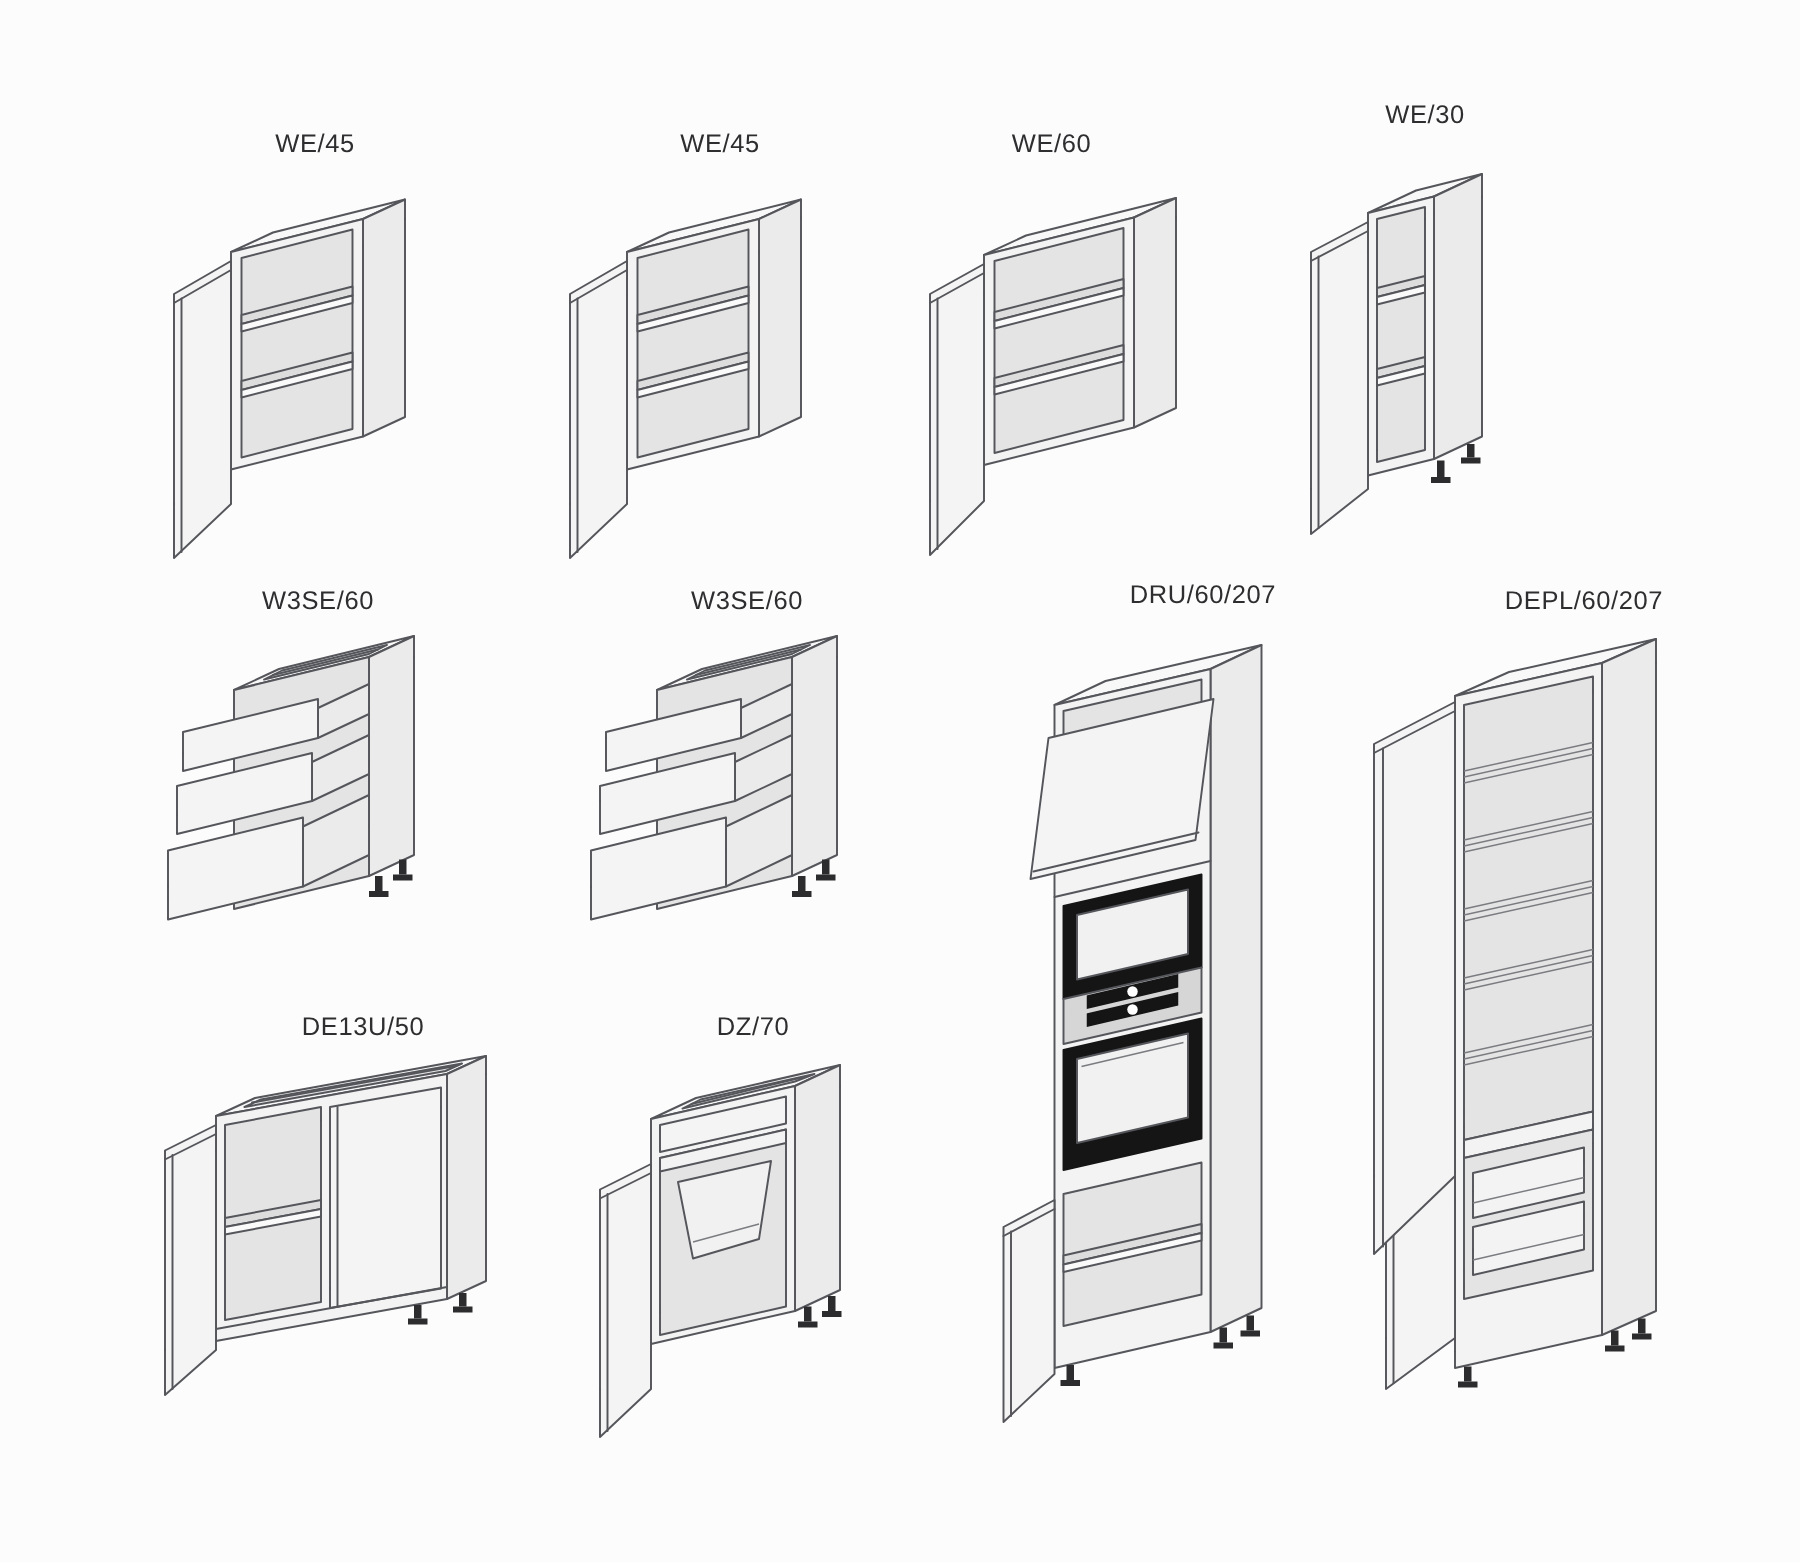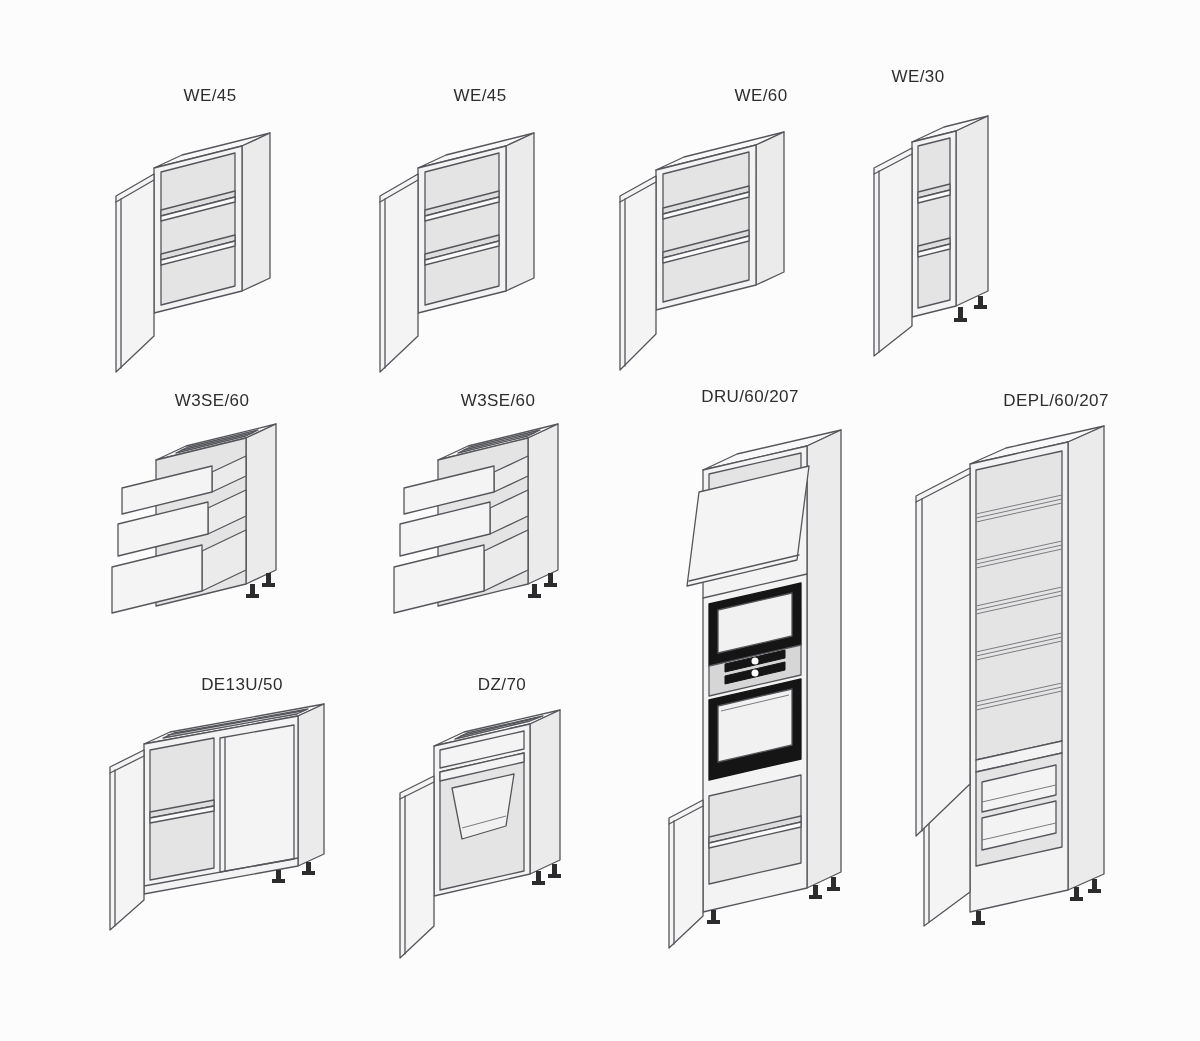--- a/index.html
+++ b/index.html
@@ -78,21 +78,21 @@
       </g>
       <g>
         <path class="o f-door" d="M66,68 L28,90 L28,266 L66,230 Z"></path>
         <path class="o nf" d="M33,93 L33,262"></path>
         <path class="o nf" d="M28,96 L66,74"></path>
       </g>
     </svg>
   </div>
 
   <div class="item">
-    <div class="label" style="left:686px;top:86px;width:150px">WE/60</div>
+    <div class="label" style="left:626px;top:86px;width:150px">WE/60</div>
     <svg class="drawing" style="left:598px;top:104px" width="200" height="275" viewBox="0 0 200 275">
       <g>
         <path class="o f-top" d="M58,66 L86,53 L186,28 L158,41 Z"></path>
         <path class="o f-side" d="M158,41 L186,28 L186,168 L158,181 Z"></path>
         <path class="o f-front" d="M58,66 L158,41 L158,181 L58,206 Z"></path>
         <path class="o f-int" d="M65,70 L151,48 L151,176 L65,198 Z"></path>
       </g>
       <g>
         <path class="o f-shelfTop" d="M65,104 L151,82 L151,88 L65,110 Z"></path>
         <path class="o f-shelf" d="M65,110 L151,88 L151,93 L65,115 Z"></path>
@@ -103,21 +103,21 @@
       </g>
       <g>
         <path class="o f-door" d="M58,72 L22,92 L22,266 L58,230 Z"></path>
         <path class="o nf" d="M27,95 L27,262"></path>
         <path class="o nf" d="M22,98 L58,78"></path>
       </g>
     </svg>
   </div>
 
   <div class="item">
-    <div class="label" style="left:843px;top:67px;width:150px">WE/30</div>
+    <div class="label" style="left:875px;top:67px;width:150px">WE/30</div>
     <svg class="drawing" style="left:852px;top:86px" width="150" height="278" viewBox="0 0 150 278">
       <g>
         <path class="o f-top" d="M60,56 L92,41 L136,30 L104,45 Z"></path>
         <path class="o f-side" d="M104,45 L136,30 L136,205 L104,220 Z"></path>
         <path class="o f-front" d="M60,56 L104,45 L104,220 L60,231 Z"></path>
         <path class="o f-int" d="M66,60 L98,52 L98,214 L66,222 Z"></path>
       </g>
       <g>
         <path class="o f-shelfTop" d="M66,106 L98,98 L98,104 L66,112 Z"></path>
         <path class="o f-shelf" d="M66,112 L98,104 L98,109 L66,117 Z"></path>
@@ -196,21 +196,21 @@
       <g>
         <path class="foot" d="M170,168 h5 v10 h-5 Z"></path>
           <path class="foot" d="M166,178 h13 v4 h-13 Z"></path>
         <path class="foot" d="M186,157 h5 v10 h-5 Z"></path>
           <path class="foot" d="M182,167 h13 v4 h-13 Z"></path>
       </g>
     </svg>
   </div>
 
   <div class="item">
-    <div class="label" style="left:660px;top:387px;width:180px">DRU/60/207</div>
+    <div class="label" style="left:712px;top:387px;width:180px">DRU/60/207</div>
     <svg class="drawing" style="left:645px;top:408px" width="235" height="550" viewBox="0 0 235 550">
       <g>
         <path class="o f-top" d="M58,62 L92,46 L196,22 L162,38 Z"></path>
         <path class="o f-side" d="M162,38 L196,22 L196,464 L162,480 Z"></path>
         <path class="o f-front" d="M58,62 L162,38 L162,480 L58,504 Z"></path>
       </g>
       <g>
         <path class="o f-int" d="M64,66 L156,45 L156,112 L64,133 Z"></path>
         <path class="o nf" d="M58,190 L162,166"></path>
       </g>

